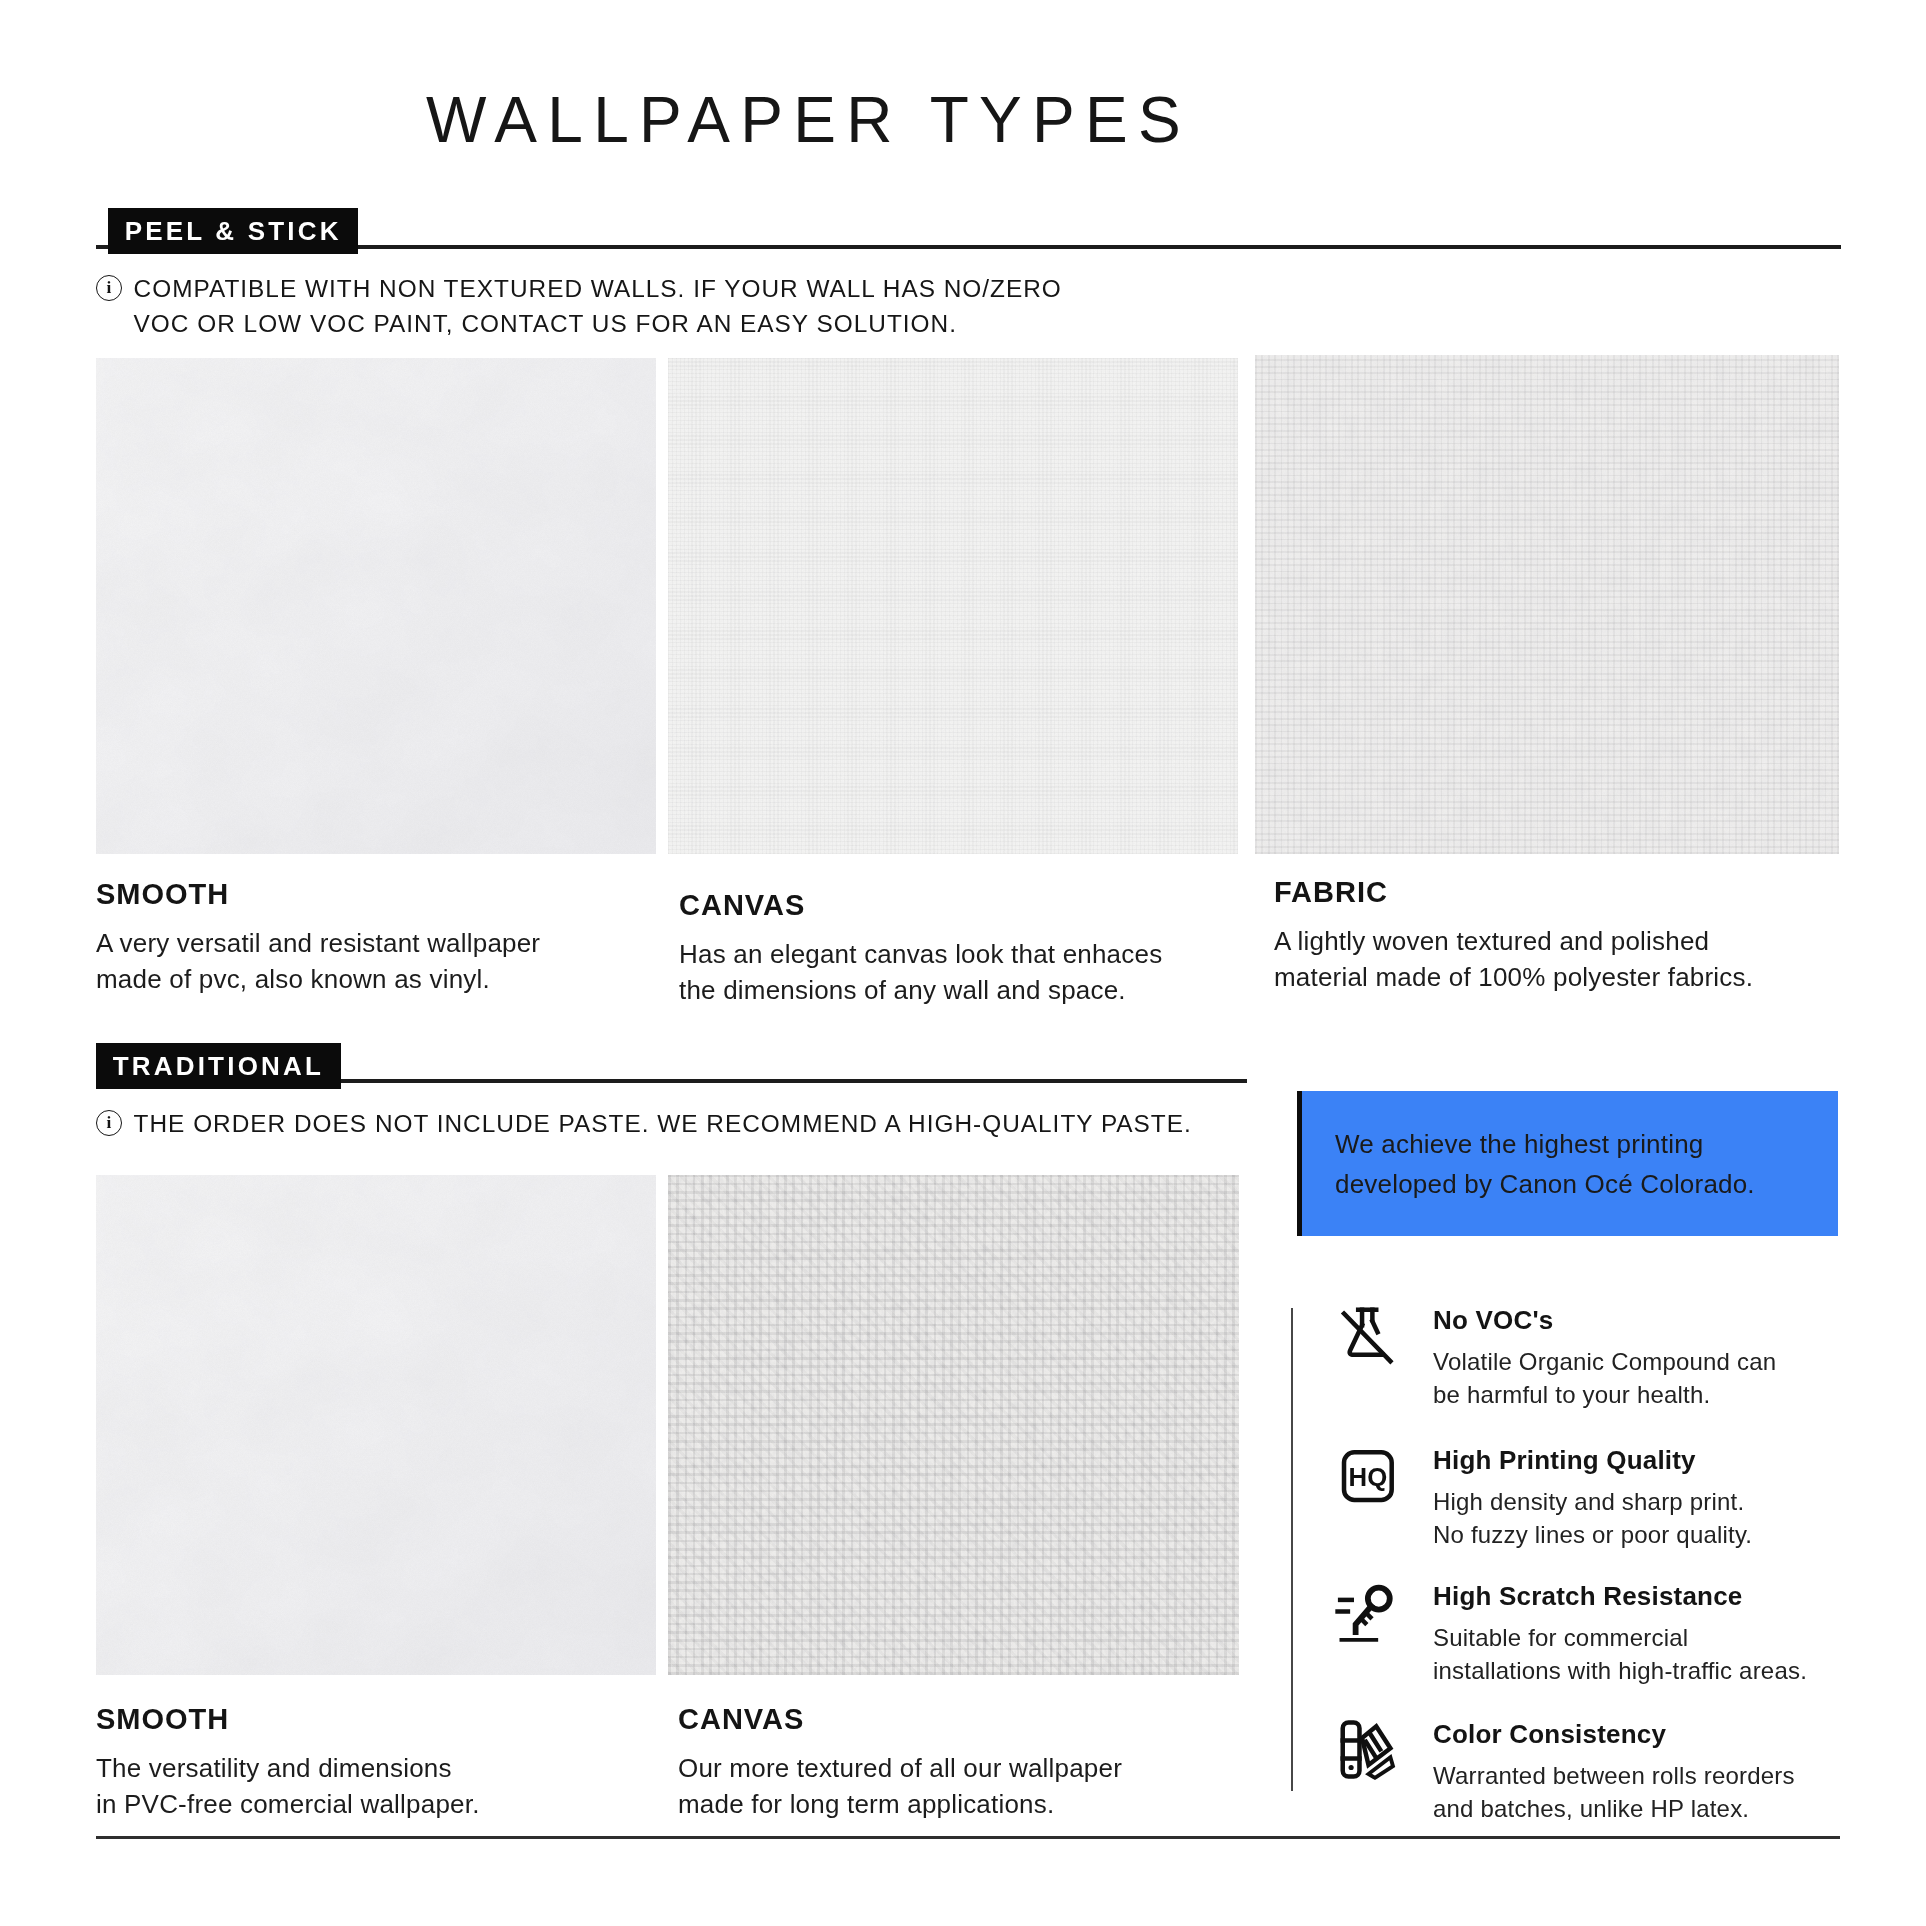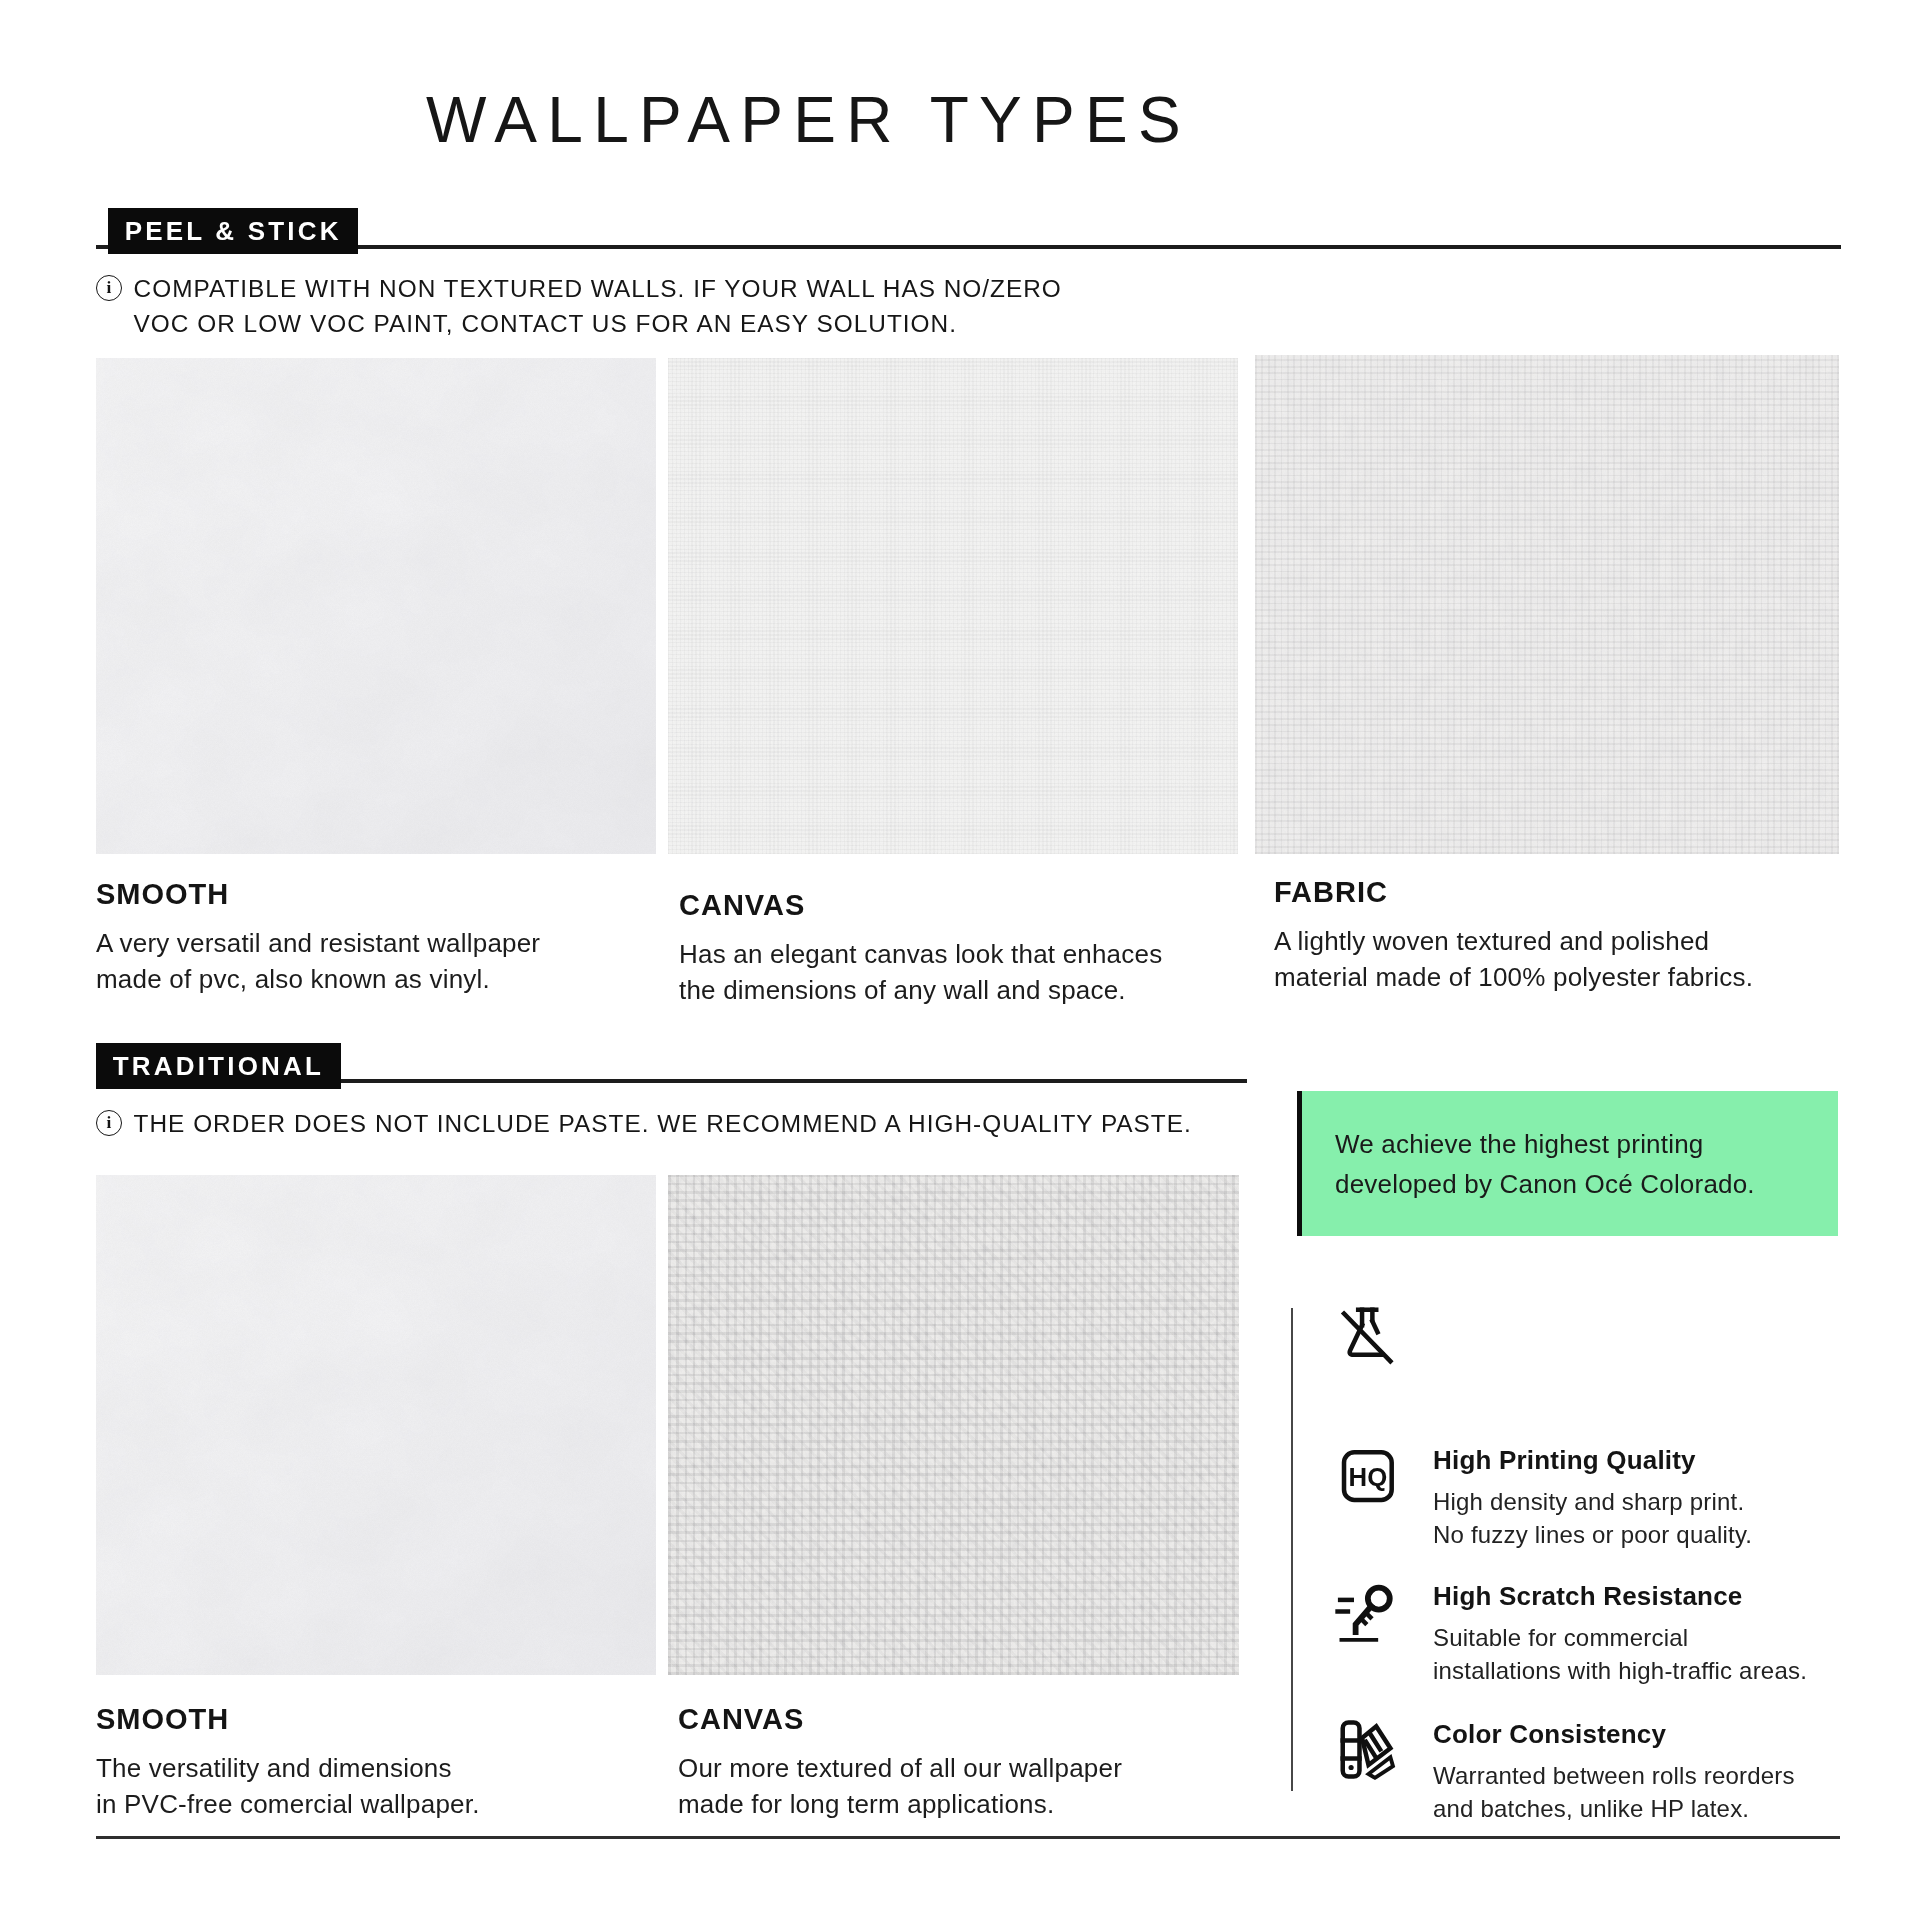--- a/index.html
+++ b/index.html
@@ -73,21 +73,21 @@
   .cap-line{display:block;font-size:26px;line-height:36px;letter-spacing:0.2px;color:#1c1c1c;white-space:nowrap;}
   #cap-ps-1{left:96px;top:878px;}
   #cap-ps-2{left:679px;top:889px;}
   #cap-ps-3{left:1274px;top:876px;}
   #cap-tr-1{left:96px;top:1703px;}
   #cap-tr-2{left:678px;top:1703px;}
 
   
   #callout{
     position:absolute;left:1297px;top:1091px;width:541px;height:145px;box-sizing:border-box;
-    background:#86efac;border-left:5.8px solid #0d0d0d;
+    background:#3b82f6;border-left:5.8px solid #0d0d0d;
     display:flex;flex-direction:column;justify-content:center;padding-left:33px;
   }
   .callout-line{display:block;font-size:26px;line-height:40px;letter-spacing:0.2px;color:#1a1a1a;white-space:nowrap;}
   #vrule{position:absolute;left:1291px;top:1308px;width:1.9px;height:483px;background:#474747;}
 
   .feature{position:absolute;left:1335px;width:526px;}
   .f-icon{position:absolute;left:0;top:-2.6px;width:67px;height:67px;}
   .f-icon svg{width:67px;height:67px;display:block;}
   .f-body{margin-left:98px;}
   .f-title{font-size:26px;font-weight:bold;color:#141414;margin:0 0 9px 0;letter-spacing:0.2px;white-space:nowrap;}
@@ -218,20 +218,25 @@
       <g class="icon-stroke">
         <line x1="36" y1="12" x2="64" y2="12"></line>
         <line x1="42" y1="12" x2="42" y2="36"></line>
         <line x1="58" y1="12" x2="58" y2="28"></line>
         <path d="M42 36 L24 74 Q20 82 29 82 H74"></path>
         <path d="M58 30 L66 47"></path>
         <line x1="14" y1="18" x2="86" y2="92"></line>
       </g>
     </svg>
   </span>
+  <div class="f-body">
+    <div class="f-title">No VOC's</div>
+    <span class="f-line">Volatile Organic Compound can</span>
+    <span class="f-line">be harmful to your health.</span>
+  </div>
 </div>
 
 <div class="feature" id="feat-1">
   <span class="f-icon">
     <svg viewBox="0 0 104 104">
       <rect class="icon-stroke" x="14" y="16" width="74" height="74" rx="16" stroke-width="9"></rect>
       <text x="51" y="68" text-anchor="middle" font-size="40" font-weight="bold" fill="#101010" font-family="Liberation Sans, sans-serif">HQ</text>
     </svg>
   </span>
   <div class="f-body">

